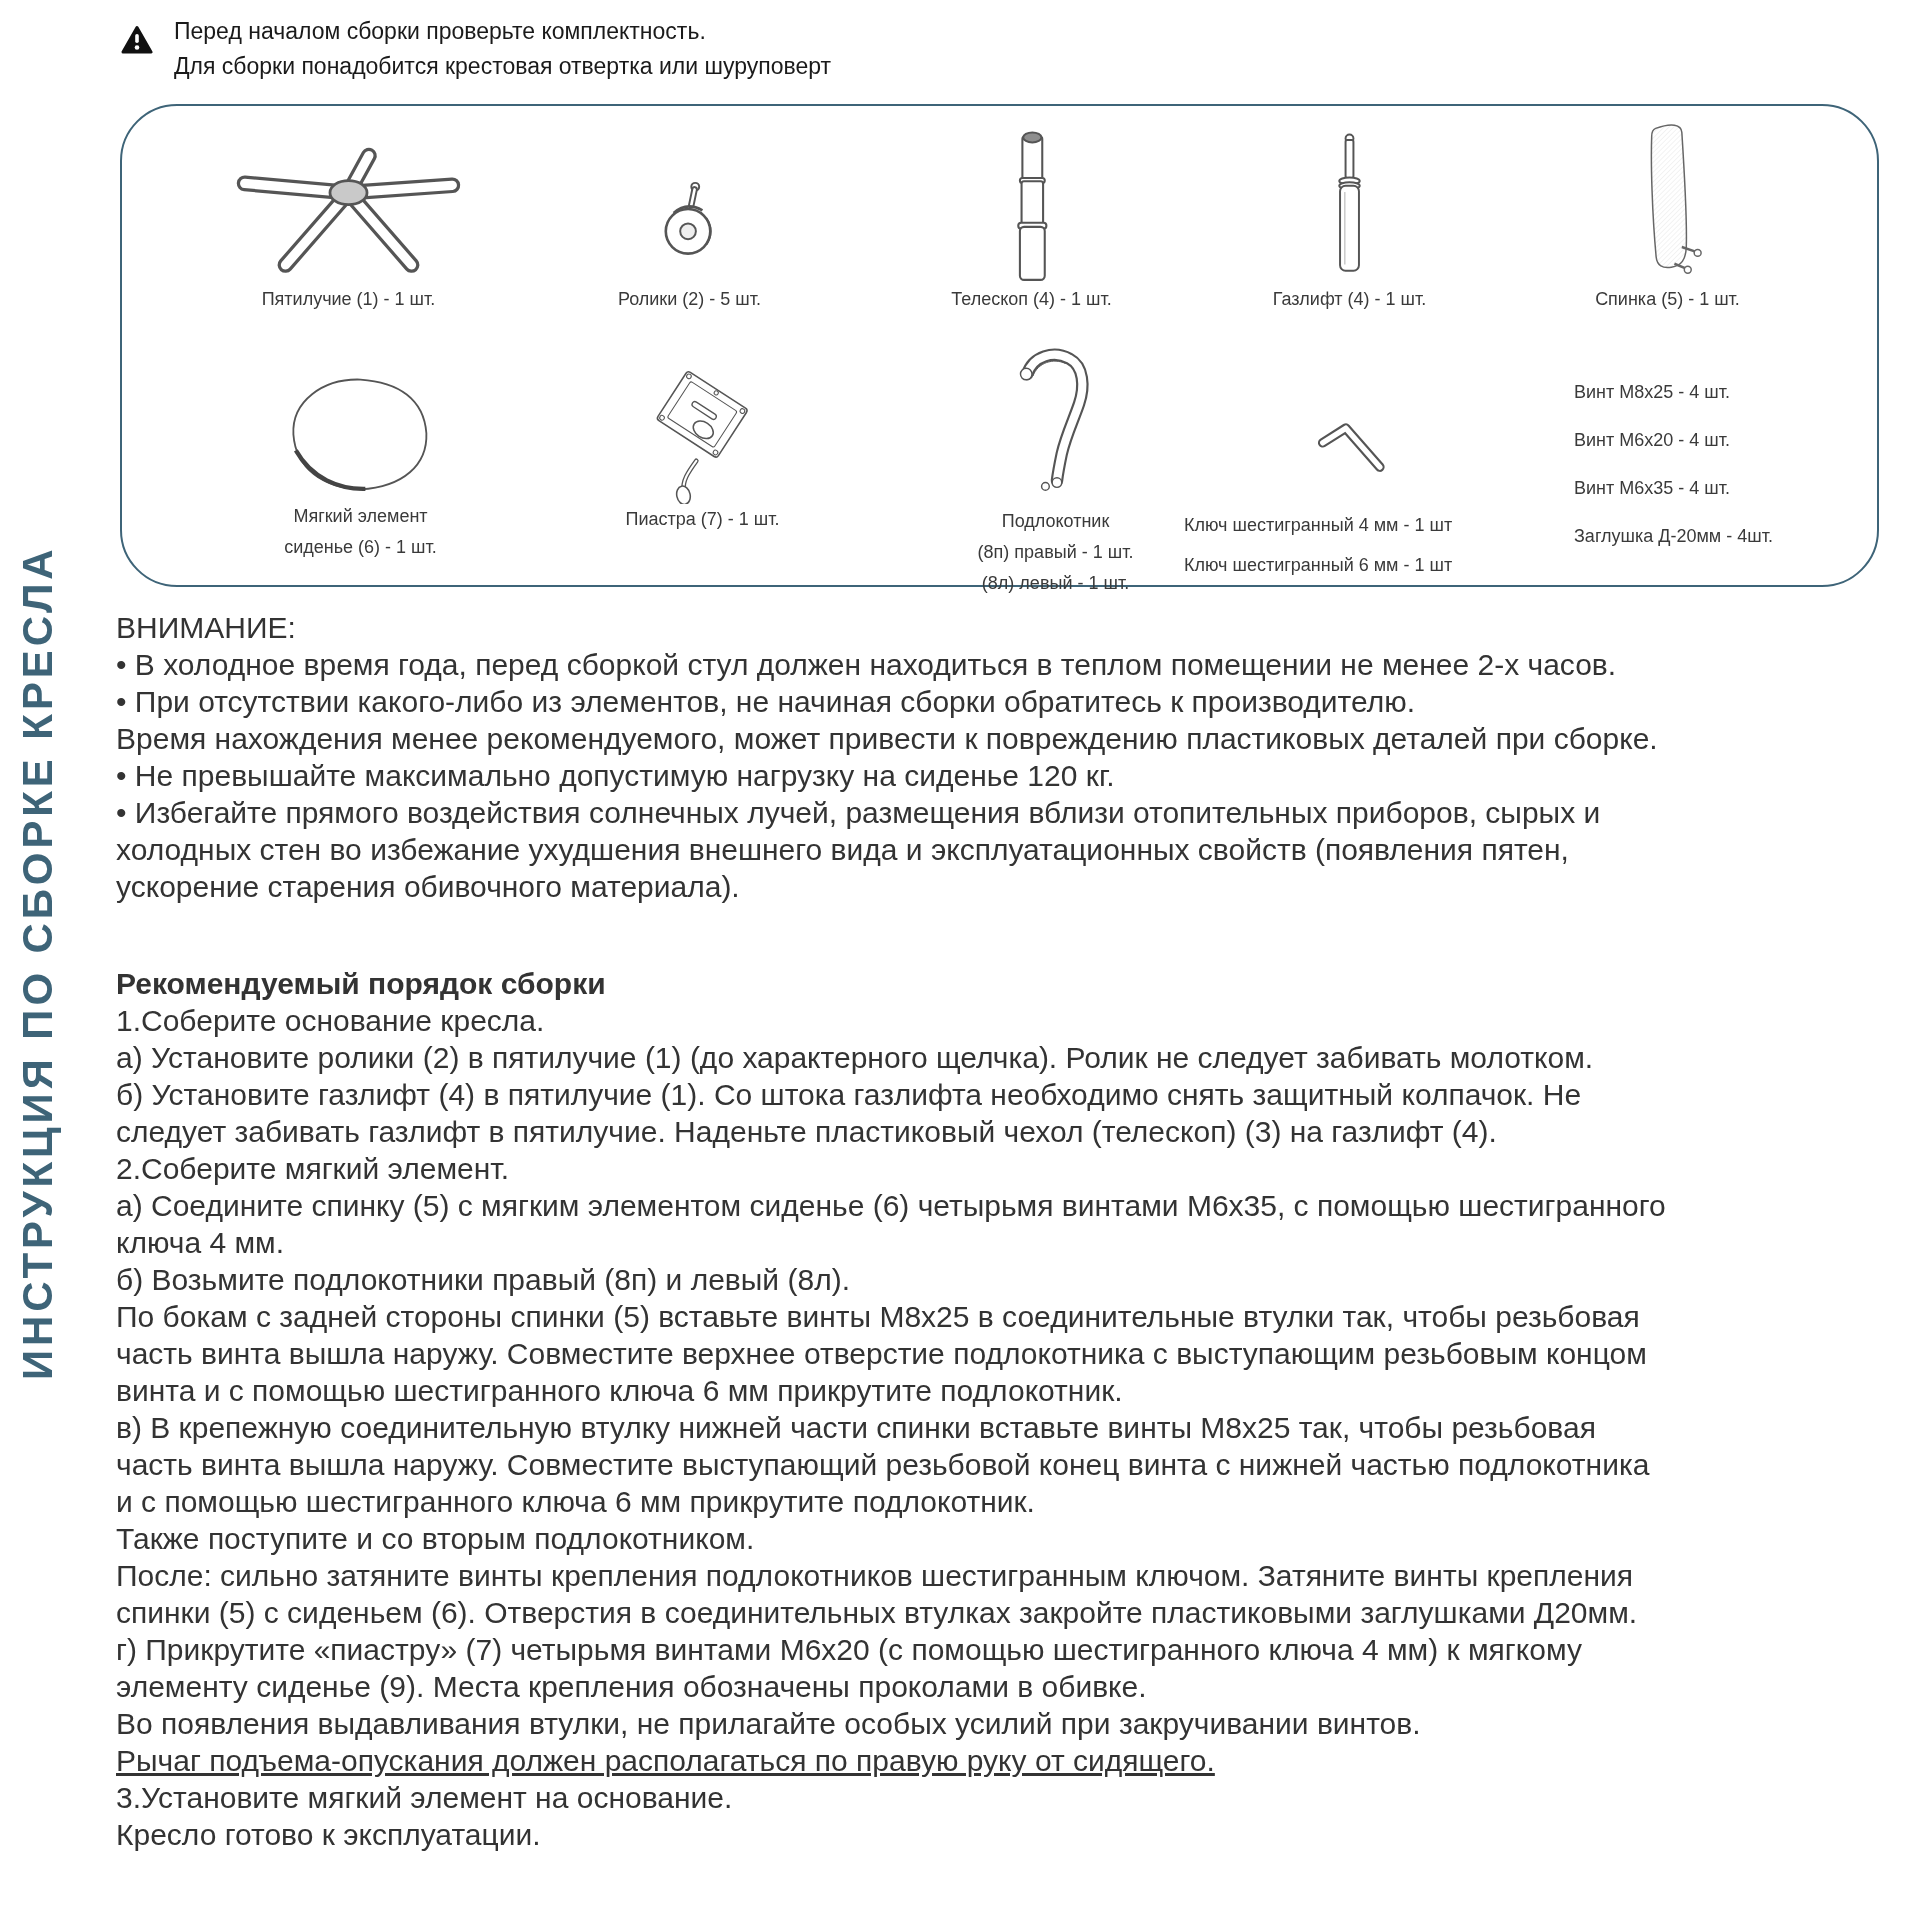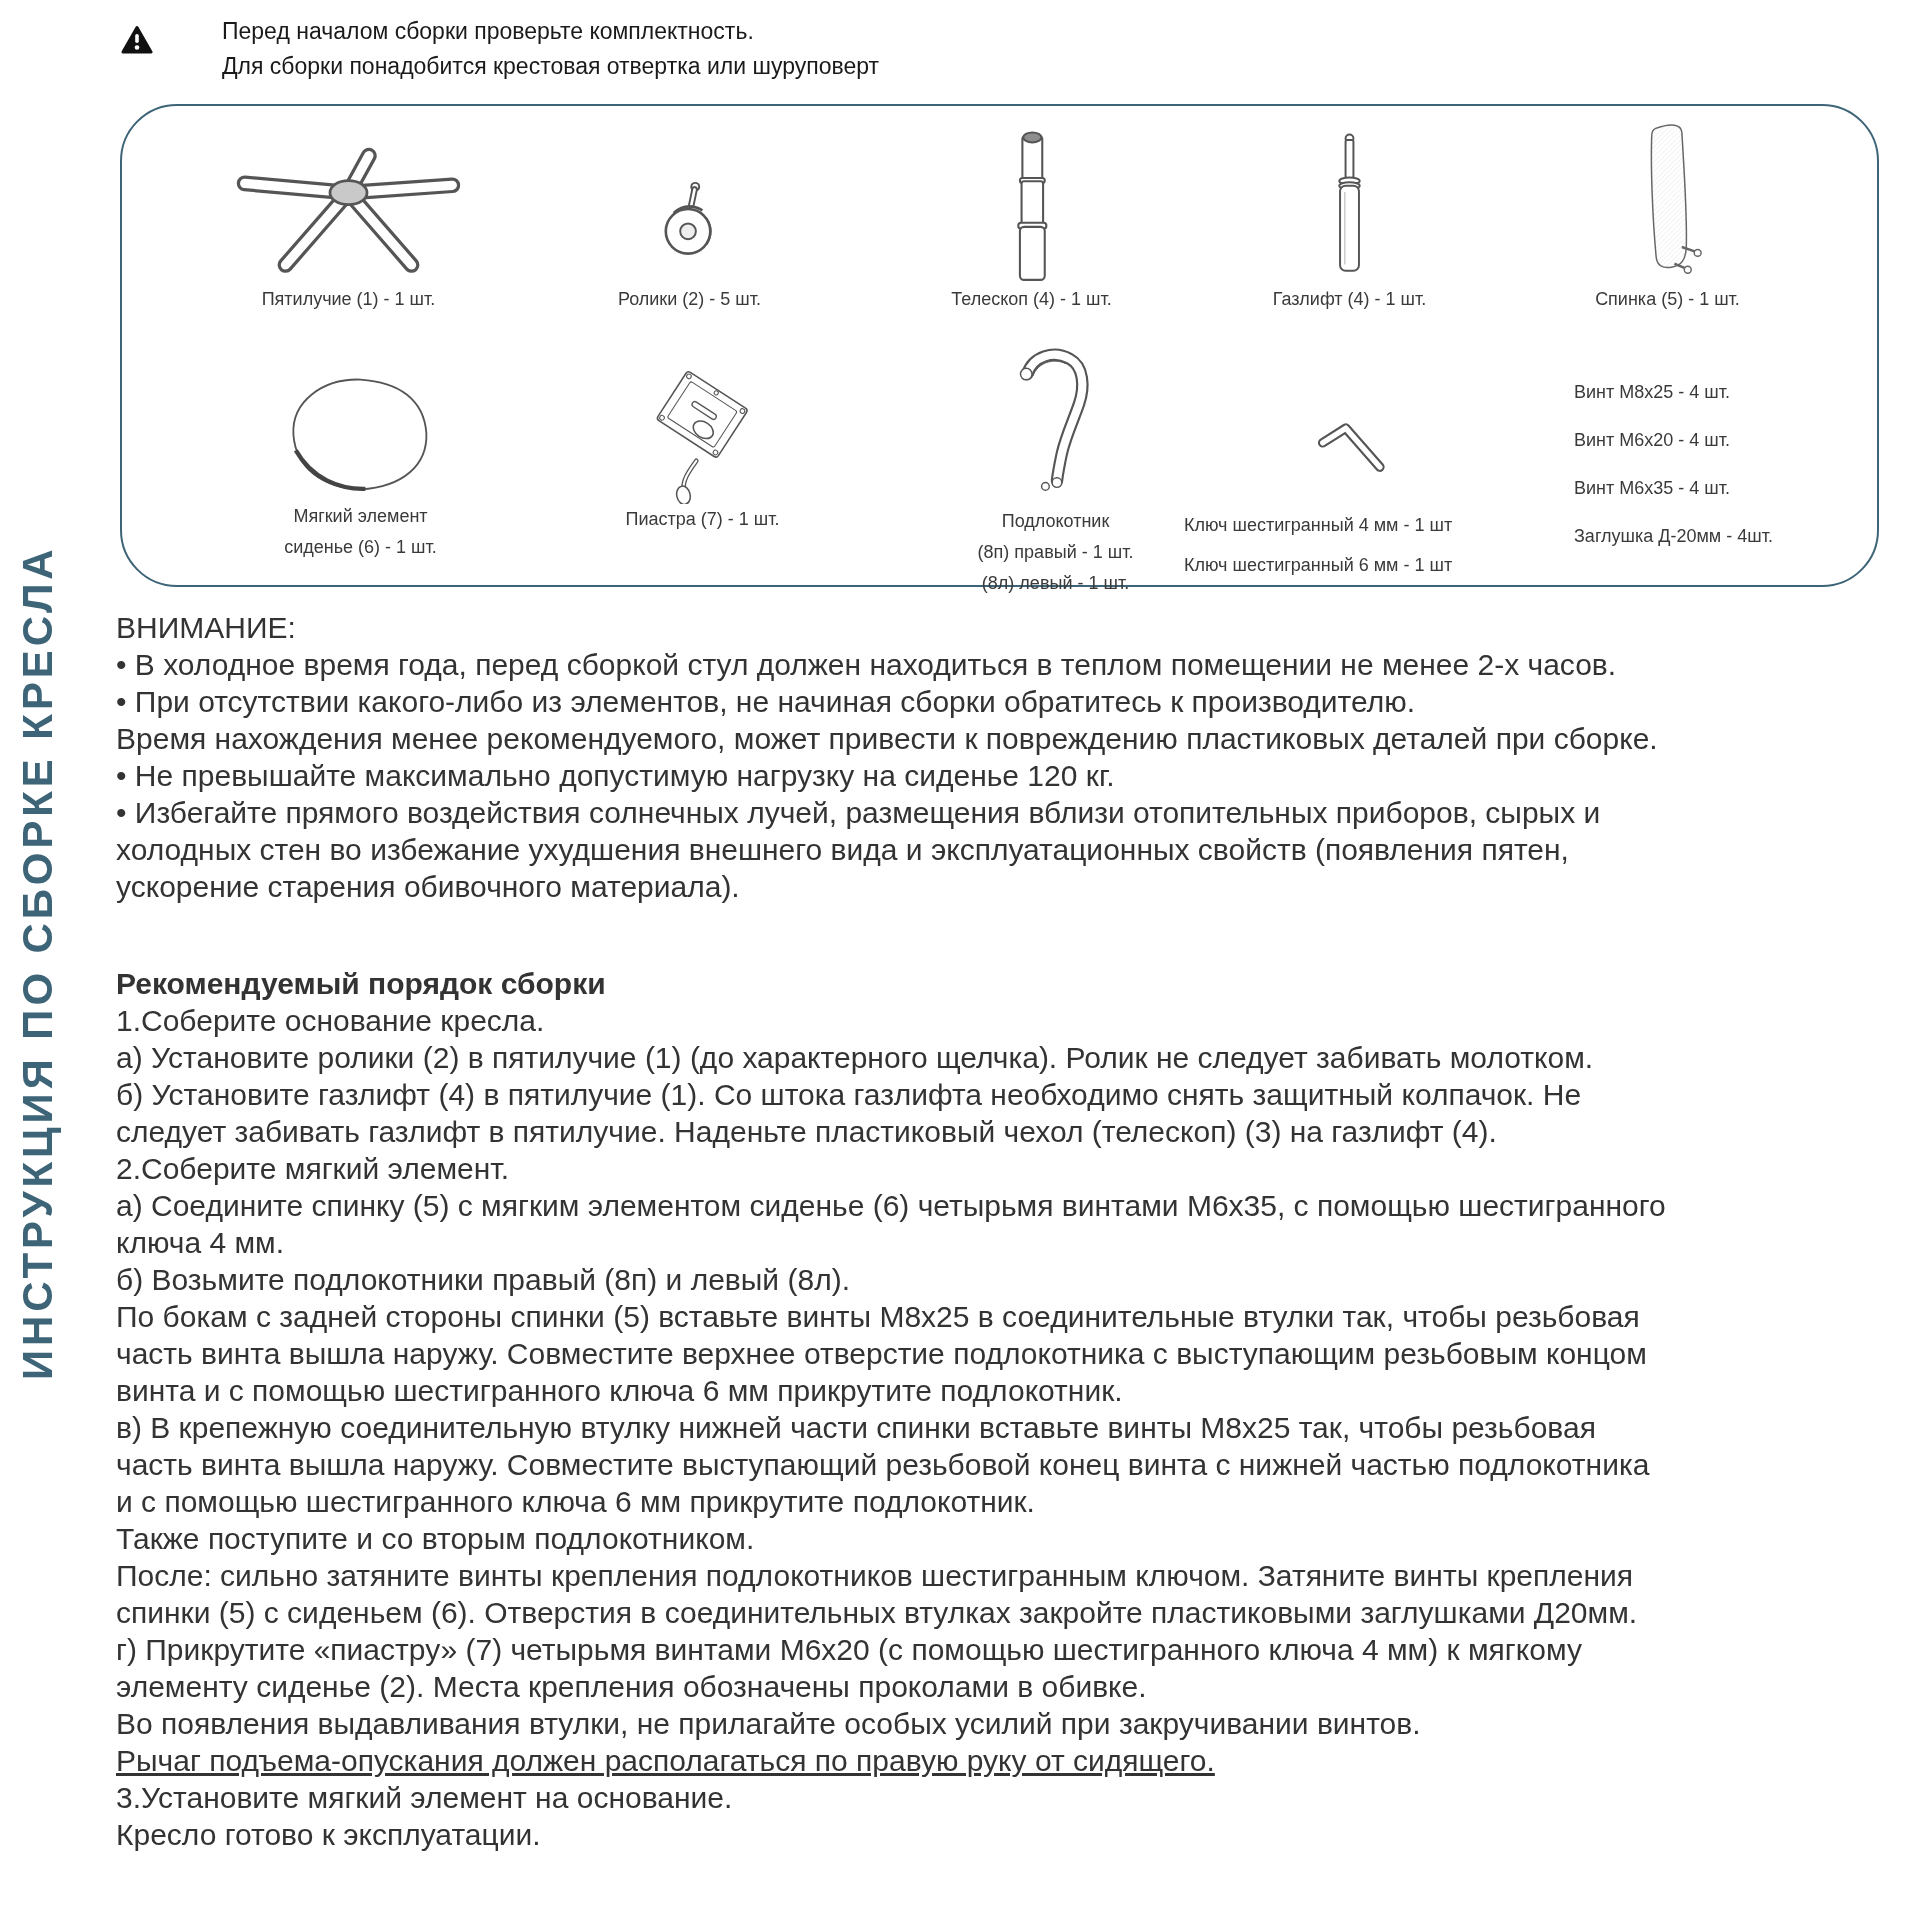--- a/index.html
+++ b/index.html
@@ -8,21 +8,21 @@
 
   
   .vtitle{position:absolute;left:14.4px;top:332px;height:1262px;
           writing-mode:vertical-rl;transform:rotate(180deg);
           font-size:42px;font-weight:bold;letter-spacing:3.9px;color:#3e6478;
           text-align:center;white-space:nowrap;}
 
   
   .warn-icon{position:absolute;left:121px;top:25px;width:32px;height:30px;}
   .warn-text{position:absolute;left:174px;top:14.4px;font-size:23px;line-height:35px;color:#1a1a1a;}
-  .warn-text div{white-space:nowrap;margin-left:48px;}
+  .warn-text div{white-space:nowrap;}
 
   
   .parts-box{position:absolute;left:120px;top:104px;width:1755px;height:479px;
              border:2.9px solid #3e6478;border-radius:57px;}
   .cell{position:absolute;text-align:center;}
   .imgwrap{display:flex;align-items:flex-end;justify-content:center;}
   .plabel{font-size:18px;line-height:31px;color:#3a3a3a;white-space:nowrap;}
   .keys-cell .plabel{text-align:left;margin-top:9px;}
   .hw-lines .plabel{line-height:48px;text-align:left;}
 
@@ -235,21 +235,21 @@
     <div class="line">По бокам с задней стороны спинки (5) вставьте винты М8х25 в соединительные втулки так, чтобы резьбовая</div>
     <div class="line">часть винта вышла наружу. Совместите  верхнее отверстие подлокотника с выступающим резьбовым концом</div>
     <div class="line">винта и с помощью шестигранного ключа 6 мм прикрутите подлокотник.</div>
     <div class="line">в) В крепежную соединительную втулку нижней части спинки вставьте винты М8х25 так, чтобы резьбовая</div>
     <div class="line">часть винта вышла наружу. Совместите выступающий резьбовой конец винта с нижней частью подлокотника</div>
     <div class="line">и с помощью шестигранного ключа 6 мм прикрутите подлокотник.</div>
     <div class="line">Также поступите и со вторым подлокотником.</div>
     <div class="line">После: сильно затяните винты крепления подлокотников шестигранным ключом. Затяните винты крепления</div>
     <div class="line">спинки (5) с сиденьем (6). Отверстия в соединительных втулках закройте пластиковыми заглушками Д20мм.</div>
     <div class="line">г) Прикрутите «пиастру» (7) четырьмя винтами М6х20 (с помощью шестигранного ключа 4 мм) к мягкому</div>
-    <div class="line">элементу сиденье (2). Места крепления обозначены проколами в обивке.</div>
+    <div class="line">элементу сиденье (9). Места крепления обозначены проколами в обивке.</div>
     <div class="line">Во появления выдавливания втулки, не прилагайте особых усилий при закручивании винтов.</div>
     <div class="line uline">Рычаг подъема-опускания должен располагаться по правую руку от сидящего.</div>
     <div class="line">3.Установите мягкий элемент на основание.</div>
     <div class="line">Кресло готово к эксплуатации.</div>
   </div>
 
 </div>
 
 
 </body></html>

